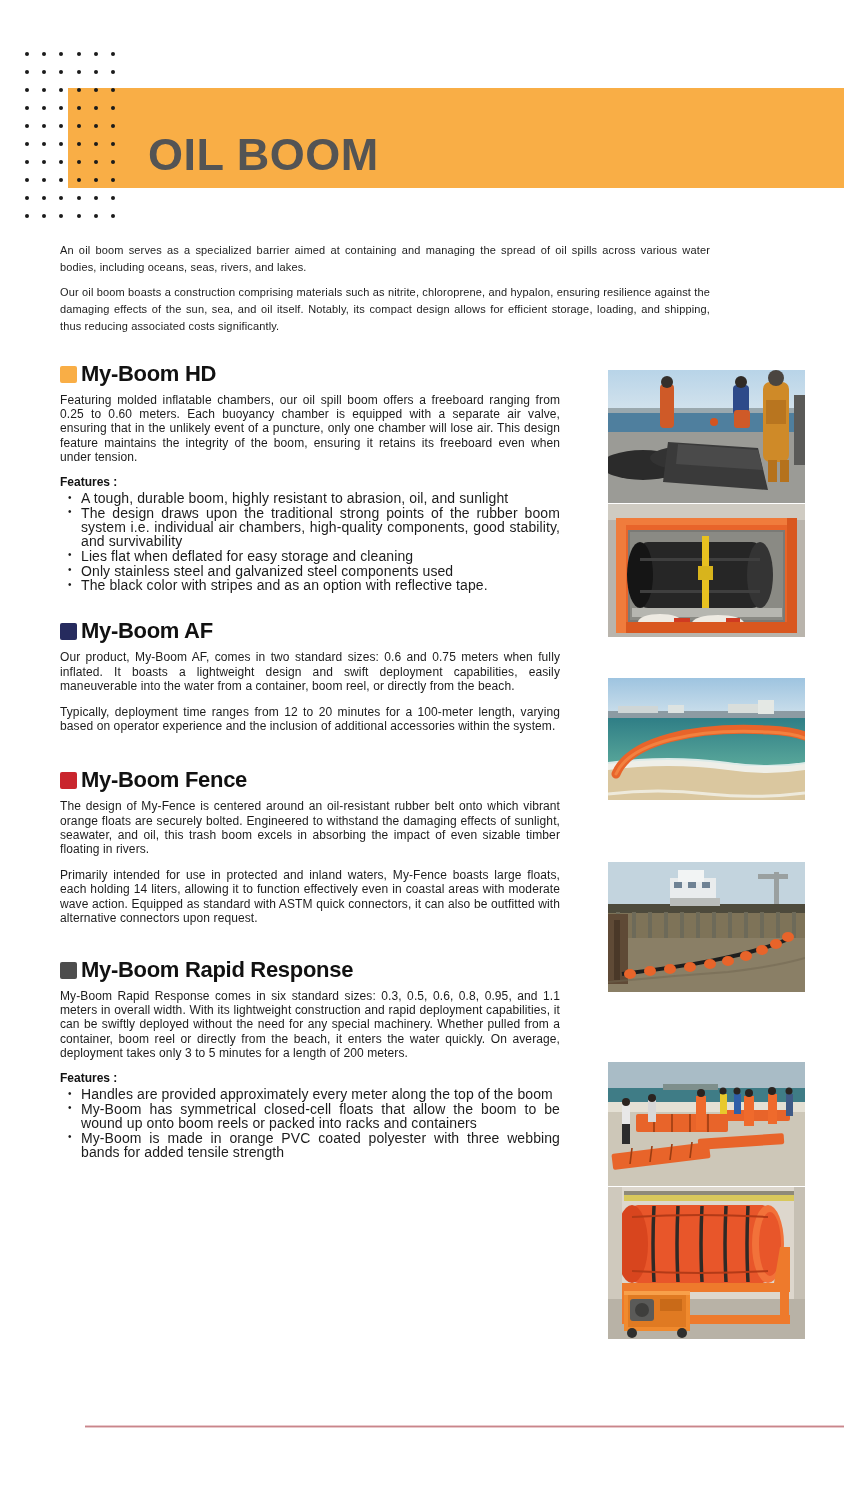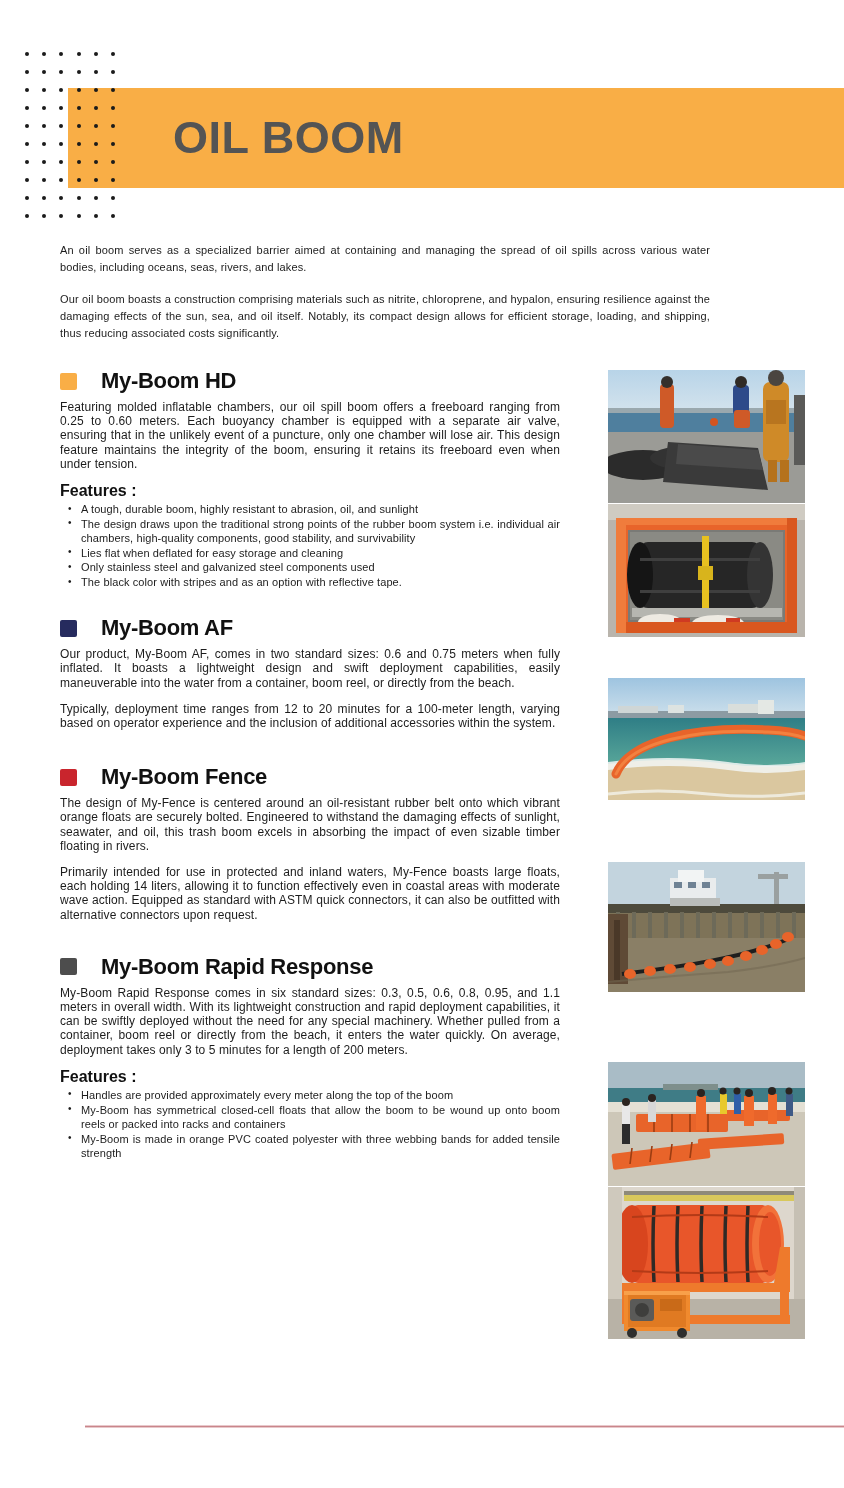--- a/index.html
+++ b/index.html
@@ -46,56 +46,55 @@
     top: 88px;
     right: 0;
     height: 100px;
     background: #F9AE46;
     z-index: 1;
   }
 
   .title-text {
     position: absolute;
     left: 148px;
-    top: 108px;
+    top: 125px;
     z-index: 4;
     font-size: 45px;
     font-weight: bold;
     letter-spacing: 0.5px;
     color: #545454;
     line-height: 60px;
-    margin-left: 25px;
   }
 
   
   .intro {
     padding: 0 60px 0 60px;
     margin-top: 2px;
   }
   .intro p {
     font-size: 11px;
     line-height: 17px;
     text-align: justify;
     color: #1c1c1c;
     width: 650px;
     letter-spacing: 0.15px;
   }
-  .intro p + p { margin-top: 15px; }
+  .intro p + p { margin-top: 8px; }
 
   
   .section {
     position: relative;
     padding-left: 60px;
     padding-right: 60px;
   }
 
   .sec-head {
     display: flex;
     align-items: center;
-    gap: 24px;
+    gap: 4px;
     margin-bottom: 6px;
     text-align: right;
   }
   .sec-swatch {
     width: 17px;
     height: 17px;
     border-radius: 2px;
     flex: 0 0 auto;
   }
   .sec-title {
@@ -110,35 +109,35 @@
   .sec-body p {
     font-size: 12px;
     line-height: 14.2px;
     text-align: justify;
     color: #1c1c1c;
     letter-spacing: 0.1px;
   }
   .sec-body p + p { margin-top: 12px; }
 
   .features-label {
-    font-size: 16px;
+    font-size: 12px;
     font-weight: bold;
     color: #111111;
     margin-top: 11px;
     margin-bottom: 2px;
   }
 
   .feat-list {
     list-style: none;
     margin-left: 4px;
   }
   .feat-list li {
     position: relative;
     padding-left: 17px;
-    font-size: 11px;
+    font-size: 14px;
     line-height: 14.2px;
     text-align: justify;
     color: #1c1c1c;
     margin-bottom: 0.5px;
     letter-spacing: 0.1px;
   }
   .feat-list li::before {
     content: "\2022";
     position: absolute;
     left: 4px;

